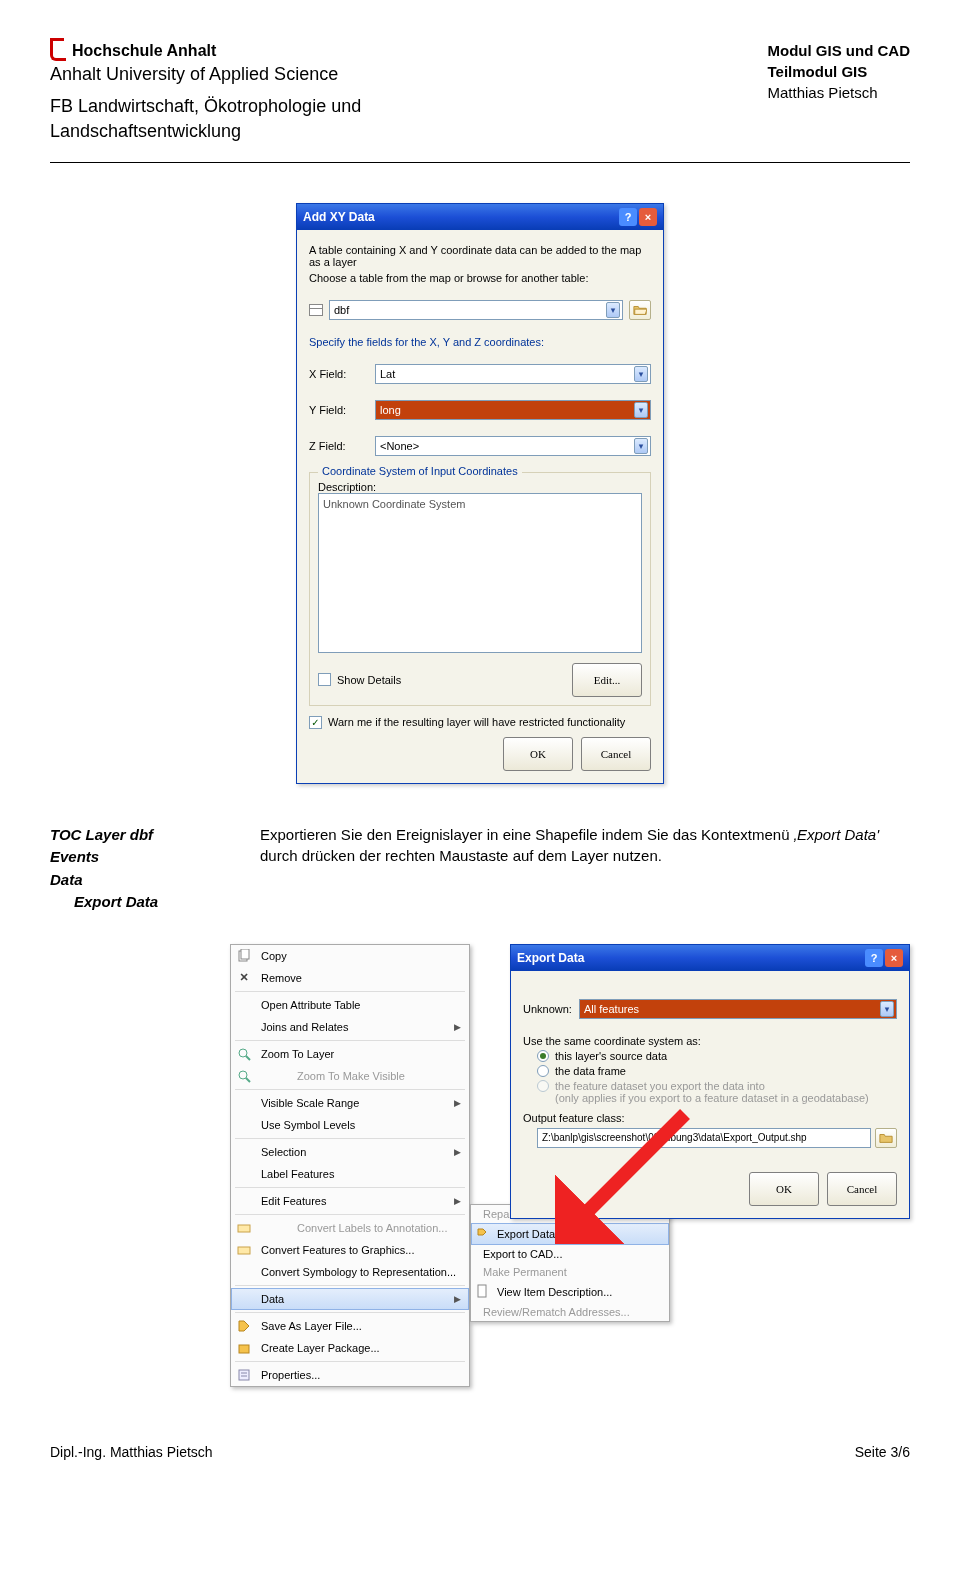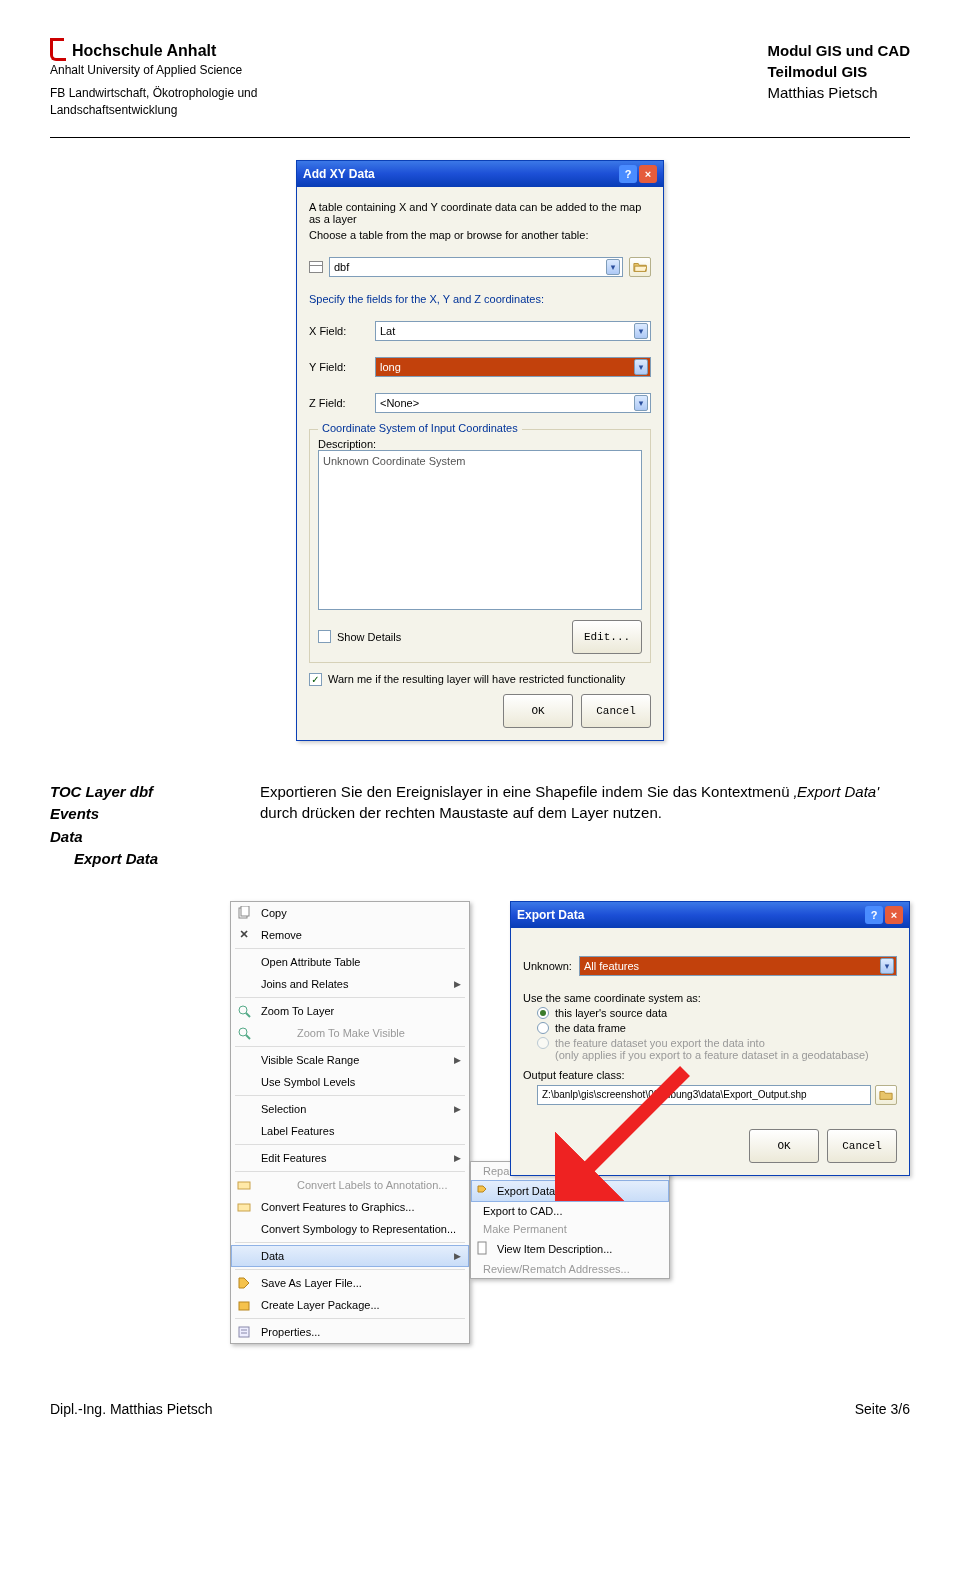--- a/index.html
+++ b/index.html
@@ -10,33 +10,33 @@
     width: 960px;
     color: #000;
   }
   .page { padding: 40px 50px 30px 50px; }
   .header {
     display: flex;
     justify-content: space-between;
     align-items: flex-start;
     padding-bottom: 18px;
     border-bottom: 1px solid #000;
-    margin-bottom: 22px;
+    margin-bottom: 40px;
   }
   .hdr-left { font-size: 14px; line-height: 1.4; }
   .hdr-left .logo-row { display: flex; align-items: center; gap: 6px; font-weight: bold; font-size: 16px; }
   .hdr-left .logo {
     width: 16px; height: 20px; position: relative;
     border-left: 3px solid #c00; border-bottom: 3px solid #c00;
     border-bottom-left-radius: 6px;
   }
   .hdr-left .logo::before{
     content:""; position:absolute; top:-3px; left:-3px; width:14px; height:3px; background:#c00;
   }
-  .hdr-left .sub { font-size: 12px; }
+  .hdr-left .sub { font-size: 18px; }
   .hdr-right { text-align: left; font-size: 15px; line-height: 1.4; }
   .hdr-right .b { font-weight: bold; }
 
   
   .dialog {
     width: 368px;
     margin: 0 auto;
     background: linear-gradient(#fff,#fff);
     border: 1px solid #0a3fb5;
     font-family: Tahoma, Arial, sans-serif;
@@ -84,21 +84,21 @@
   .fieldset .legend{
     position:absolute; top:-8px; left:8px; background:#f4f3ea; padding:0 4px; color:#003399;
   }
   .textarea {
     width:100%; height:160px; background:#fff; border:1px solid #7f9db9; padding:4px; resize:none;
     font-family: Tahoma, Arial; font-size:11px; color:#555;
   }
   .btn-row { display:flex; gap:8px; justify-content:flex-end; margin-top:8px;}
   .winbtn {
     min-width:70px; padding:10px 10px; background:linear-gradient(#fff,#ece9d8); border:1px solid #7f7f7f;
-    border-radius:3px; font-size:11px; font-family:Liberation Mono, monospace;
+    border-radius:3px; font-size:11px; font-family:Liberation Serif, serif;
   }
   .chk-row { display:flex; align-items:center; gap:6px; margin:6px 0;}
   .chk { width:13px; height:13px; border:1px solid #7f9db9; background:#fff; display:flex; align-items:center; justify-content:center; font-size:10px; color:#005500;}
 
   
   .section { display:flex; margin-top:40px; gap:30px;}
   .toc-col { width:180px; font-size:15px; font-weight:bold; font-style:italic; line-height:1.5;}
   .toc-col .l2 { padding-left: 24px;}
   .desc-col { flex:1; font-size:15px; line-height:1.4;}
   .desc-col .emph { font-style:italic; }

